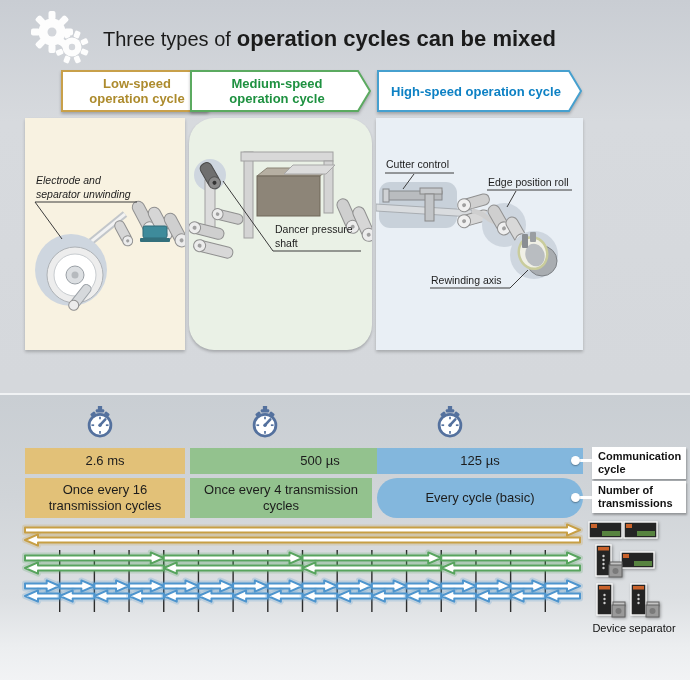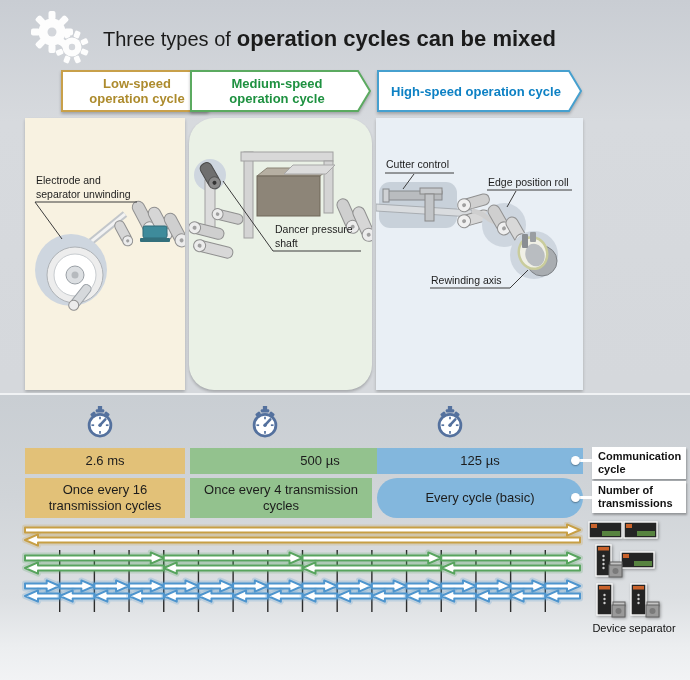--- a/index.html
+++ b/index.html
@@ -14,21 +14,21 @@
   .title .reg{font-size:20px;}
   .title .bold{font-size:22px;font-weight:bold;margin-left:6px;}
   .gears{position:absolute;left:14px;top:6px;}
   
   .banner{position:absolute;top:70px;height:42px;}
   .banner svg{position:absolute;left:0;top:0;filter:drop-shadow(0 2px 1.5px rgba(0,0,0,.25));}
   .banner .btxt{position:absolute;left:0;top:0;width:100%;height:100%;display:flex;
         flex-direction:column;align-items:center;justify-content:center;
         font-size:13px;font-weight:bold;line-height:15px;padding-right:8px;box-sizing:border-box;}
   
-  .panel{position:absolute;top:118px;height:272px;box-shadow:0 2px 3px rgba(0,0,0,.22);}
+  .panel{position:absolute;top:118px;height:232px;box-shadow:0 2px 3px rgba(0,0,0,.22);}
   .panel svg{display:block;}
   .mlabel{font-size:10.5px;fill:#1d1d1d;font-family:"Liberation Sans",sans-serif;}
   .mline{stroke:#3c3c3c;stroke-width:1;}
   
   .cycle-bar{position:absolute;color:#1c1c1c;text-align:center;}
   .row1{top:448px;height:26px;line-height:26px;font-size:13px;}
   .row2{top:478px;height:40px;font-size:13px;display:flex;align-items:center;justify-content:center;line-height:16px;}
   .col0{left:25px;width:160px;}
   .col1{left:190px;width:182px;}
   .col2{left:377px;width:206px;}
@@ -106,21 +106,21 @@
   </div>
   <div class="banner" style="left:377px;width:206px;">
     <svg width="206" height="42">
         <polygon id="bpoly2" points="1,1 192,1 204,21 192,41 1,41" fill="#ffffff" stroke-width="2" stroke="#46a0cf"></polygon>
       </svg>
     <div class="btxt" id="btxt2" style="color: rgb(13, 129, 196);">
       <span>High-speed operation cycle</span>
     </div>
   </div>
 
-  <div class="panel" id="panel0" style="left: 25px; width: 160px; background: rgb(248, 242, 225);">
+  <div class="panel" id="panel0" style="left: 25px; width: 160px; background: rgb(248, 242, 225); font-style: italic;">
     <svg width="160" height="232" viewBox="0 0 160 232">
       <path d="M100,96 L46,140" stroke="#c2c6ca" stroke-width="7" fill="none"></path>
       <path d="M100,96 L46,140" stroke="#f2f2f2" stroke-width="3" fill="none"></path>
       <g transform="rotate(-28,118,98)">
         <rect x="112" y="82" width="12" height="32" rx="6" fill="#cfcfcf" stroke="#909090"></rect>
         <circle cx="118" cy="112" r="6.5" fill="#ececec" stroke="#909090"></circle>
           <circle cx="118" cy="112" r="2" fill="#a0a0a0"></circle>
       </g>
       <g transform="rotate(-28,134,104)">
         <rect x="128" y="88" width="12" height="32" rx="6" fill="#d6d6d6" stroke="#909090"></rect>

